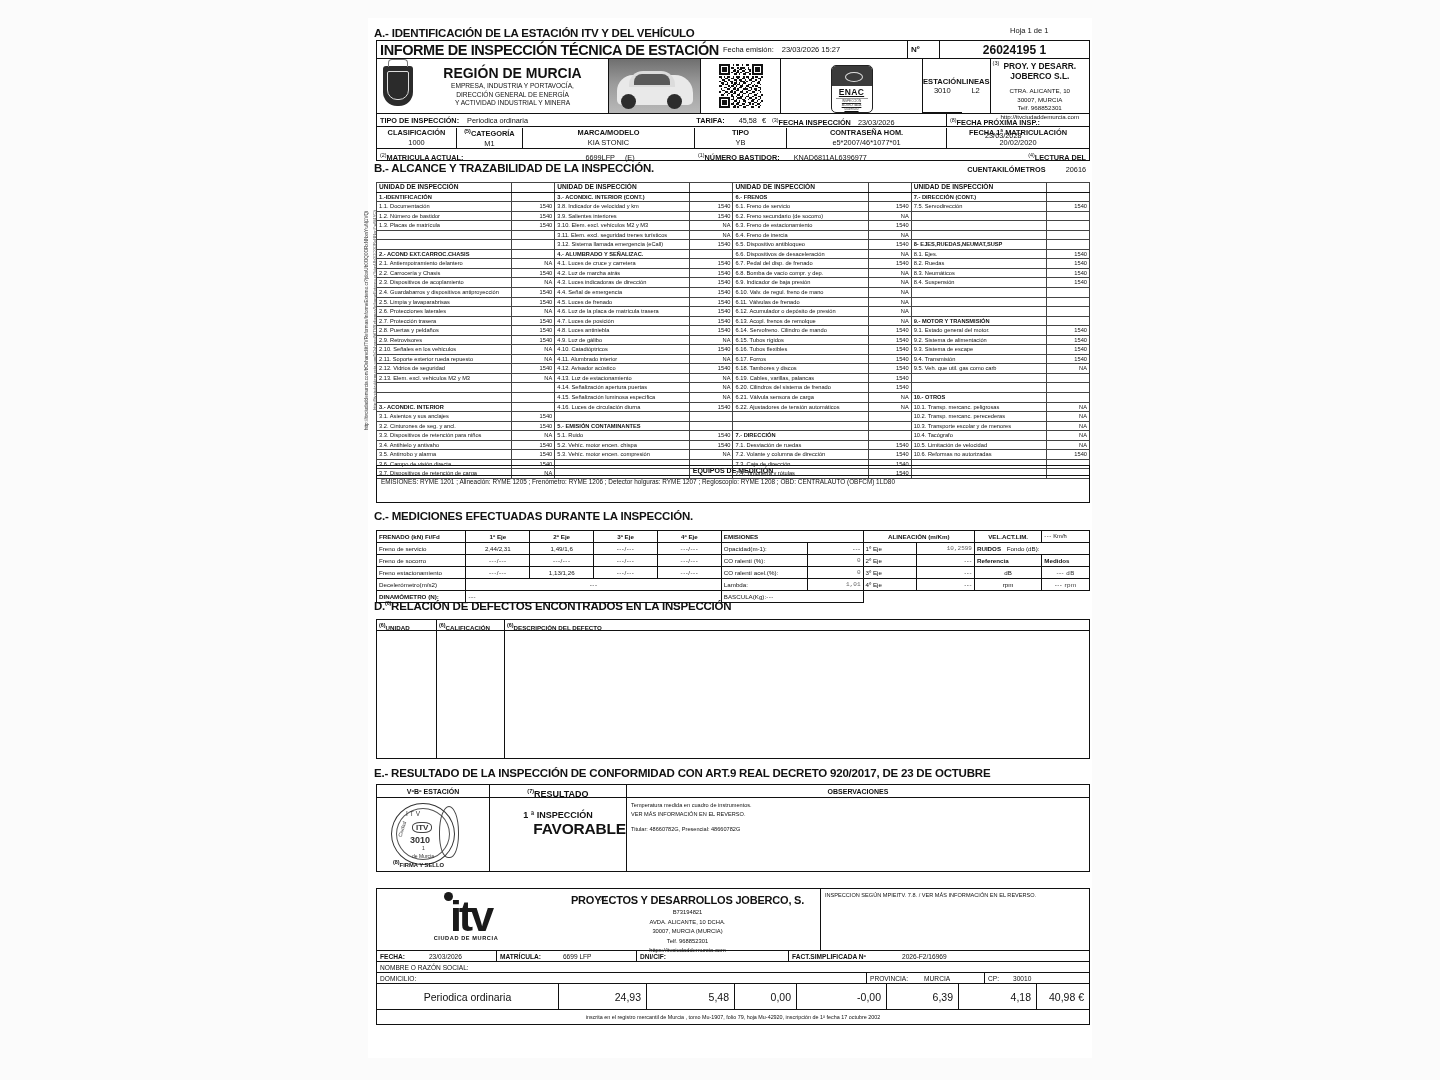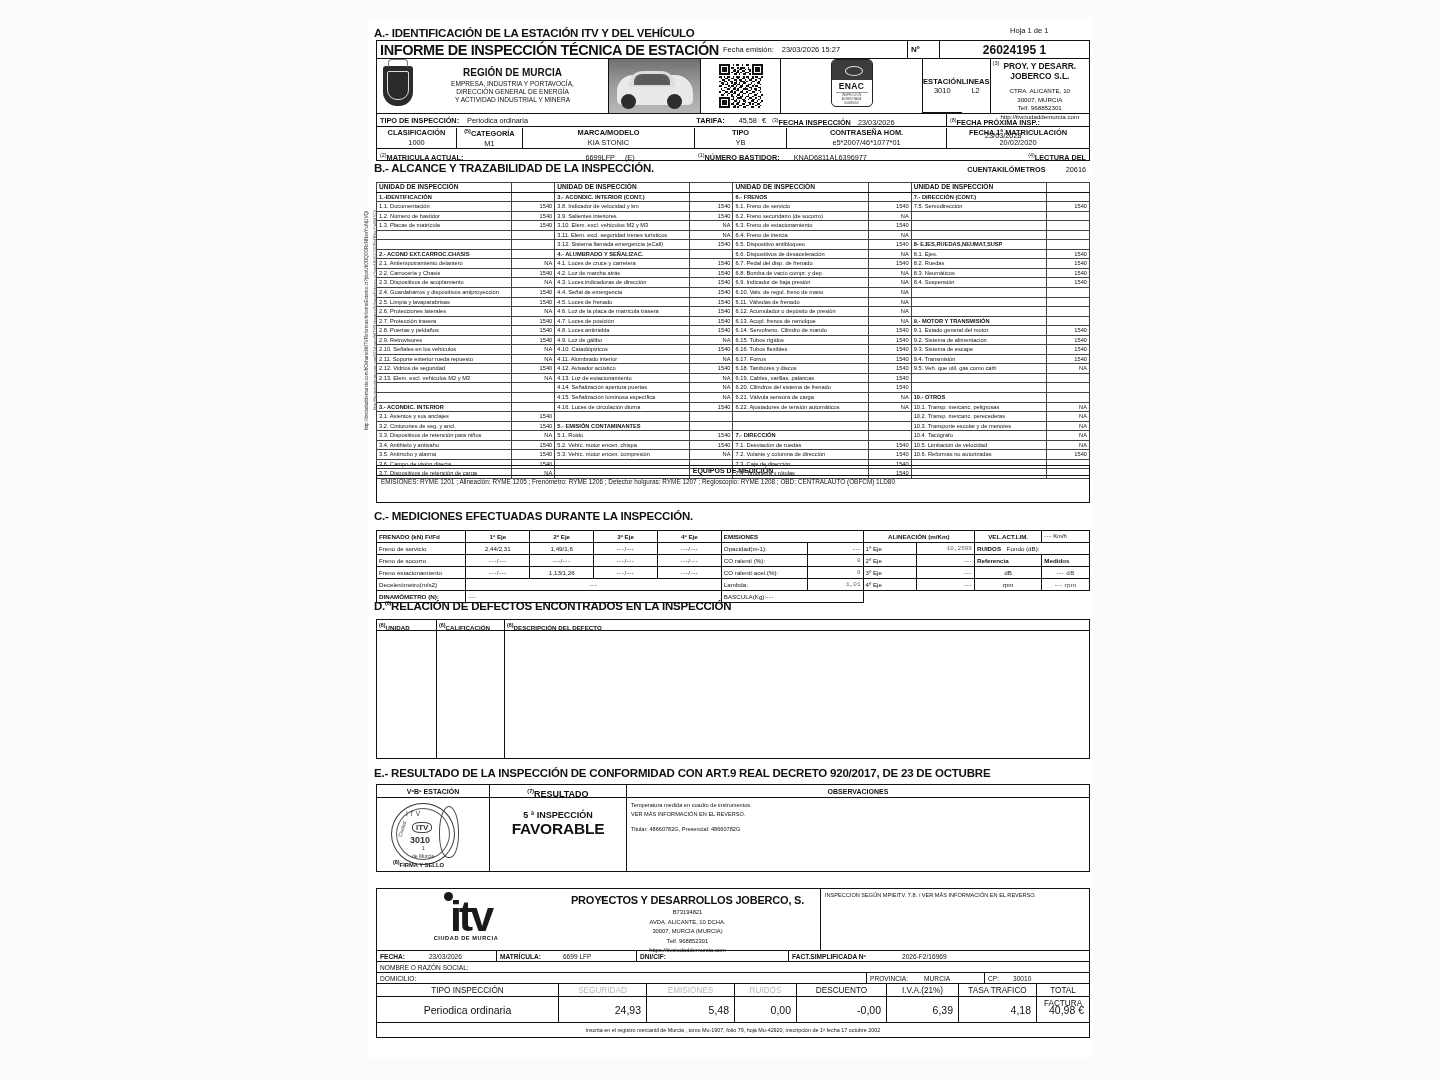--- a/index.html
+++ b/index.html
@@ -74,41 +74,41 @@
     border-radius:3px 3px 14px 14px;
     position:relative;
   }
   .shield:before{
     content:""; position:absolute; left:4px; top:5px; right:4px; bottom:6px;
     border:1px solid #ddd; border-radius:2px 2px 10px 10px;
   }
   .crown { position:absolute; left:5px; top:-7px; width:20px; height:8px;
     border:1px solid #777; border-bottom:none; border-radius:4px 4px 0 0;}
   .murcia-txt { flex:1; text-align:center; line-height:1.25; }
-  .murcia-txt .m1 { font-size:10px; font-weight:bold; }
+  .murcia-txt .m1 { font-size:14px; font-weight:bold; }
   .murcia-txt .m2 { font-size:6.6px; }
 
   .photo { flex:0 0 92px; position:relative; overflow:hidden; background:#8d8d8d; }
   .photo .sky { position:absolute; inset:0; background:linear-gradient(#6f6f6f,#9a9a9a 45%,#b9b9b9); }
   .photo .car {
     position:absolute; left:8px; bottom:8px; width:76px; height:30px;
     background:#e9e9e9; border-radius:16px 18px 5px 5px;
   }
   .photo .roof {
     position:absolute; left:20px; bottom:26px; width:46px; height:16px;
     background:#dcdcdc; border-radius:14px 14px 0 0;
   }
   .photo .wind { position:absolute; left:25px; bottom:28px; width:36px; height:11px; background:#5a5a5a; border-radius:8px 8px 0 0;}
   .photo .w1,.photo .w2 { position:absolute; bottom:4px; width:15px;height:15px;border-radius:50%;background:#2c2c2c;}
   .photo .w1 { left:12px;} .photo .w2 { left:58px;}
 
   .qrcell { flex:0 0 80px; display:flex; align-items:center; justify-content:center; }
   .qr { width:44px; height:44px; }
 
-  .enaccell { flex:0 0 142px; display:flex; align-items:flex-start; justify-content:center;}
+  .enaccell { flex:0 0 142px; display:flex; align-items:flex-end; justify-content:center;text-decoration:underline;}
   .enac {
     width:42px;height:48px;border:1.2px solid #222;border-radius:5px;
     display:flex;flex-direction:column;align-items:center;justify-content:center;
     background:#fff;
   }
   .enac .band{width:100%;height:20px;background:#3b3b3b;border-radius:4px 4px 0 0;position:relative;}
   .enac .band:after{content:"";position:absolute;left:13px;top:6px;width:16px;height:8px;border:1px solid #ddd;border-radius:50%;}
   .enac .nm{font-size:8.5px;font-weight:bold;letter-spacing:0.3px;margin-top:1px;}
   .enac .sub{font-size:3.1px;text-align:center;line-height:1.2;color:#444;border-top:1px solid #999;margin-top:1px;padding-top:1px;width:80%;}
 
@@ -185,21 +185,21 @@
   .stamp .itv1{position:absolute;left:14px;top:6px;font-size:6.5px;letter-spacing:2px;}
   .stamp .itv2{position:absolute;left:20px;top:18px;font-size:8px;font-weight:bold;border:1px solid #444;border-radius:40%;padding:0 3px;}
   .stamp .num{position:absolute;left:18px;top:31px;font-size:9px;font-weight:bold;}
   .stamp .one{position:absolute;left:30px;top:41px;font-size:5px;}
   .stamp .cm1{position:absolute;left:2px;top:22px;font-size:5px;transform:rotate(-72deg);}
   .stamp .cm2{position:absolute;left:20px;top:49px;font-size:5px;}
   .sig{position:absolute;left:62px;top:8px;width:20px;height:52px;border:1.1px solid #444;border-radius:50% 50% 45% 45%;}
   .firma{position:absolute;left:16px;top:61px;font-size:5.8px;font-weight:bold;}
   .resbox{ text-align:center; padding-top:12px;}
   .resbox .l1{font-size:9px; font-weight:bold;}
-  .resbox .l2{font-size:15.5px; font-weight:bold; letter-spacing:-0.2px;}
+  .resbox .l2{font-size:15.5px; font-weight:bold; letter-spacing:-0.2px;text-align:right;}
   .obsbox{ font-size:5.6px; padding:3px 4px; line-height:1.6;}
 
   
   .invoice{ position:absolute; left:376px; top:888px; width:714px; border:1.2px solid #111;}
   .inv-top{ display:flex; height:62px; border-bottom:1px solid #111;}
   .inv-logo{ flex:0 0 178px; display:flex; flex-direction:column; align-items:center; justify-content:center; border-right:0; }
   .itvlogo{ font-size:43px; font-weight:bold; letter-spacing:-3px; line-height:0.86; color:#1a1a1a;}
   .itvlogo .dot{ display:inline-block; width:9px;height:9px;border-radius:50%;background:#1a1a1a; position:relative; top:-30px; left:3px;}
   .ciudad{ font-size:5.6px; font-weight:bold; letter-spacing:0.6px; margin-top:1px;}
   .inv-co{ flex:1; text-align:center; position:relative; padding-top:5px; border-right:1px solid #111;}
@@ -993,21 +993,21 @@
         <div class="num">3010</div>
         <div class="one">1</div>
         <div class="cm1">Ciudad</div>
         <div class="cm2">de Murcia</div>
       </div>
       <div class="sig"></div>
       <div class="firma"><span class="sup">(8)</span><span>FIRMA Y SELLO</span></div>
     </div>
     <div style="flex:0 0 137px">
       <div class="resbox">
-        <div class="l1">5 ª INSPECCIÓN</div>
+        <div class="l1">1 ª INSPECCIÓN</div>
         <div class="l2">FAVORABLE</div>
       </div>
     </div>
     <div style="flex:1">
       <div class="obsbox">
         <div>Temperatura medida en cuadro de instrumentos.</div>
         <div>VER MÁS INFORMACIÓN EN EL REVERSO.</div>
         <div style="height:6px"></div>
         <div>Titular: 48660782G, Presencial: 48660782G</div>
       </div>
@@ -1045,30 +1045,20 @@
   <div class="inv-row2">
     <div style="flex:1;border-right:none"><span class="bb">NOMBRE O RAZÓN SOCIAL:</span><span style="margin-left:6px"></span></div>
   </div>
 
   <div class="inv-row2">
     <div style="flex:1"><span class="bb">DOMICILIO:</span><span style="margin-left:6px"></span></div>
     <div style="flex:0 0 118px"><span class="bb">PROVINCIA:</span><span style="margin-left:16px">MURCIA</span></div>
     <div style="flex:0 0 104px"><span class="bb">CP:</span><span style="margin-left:14px">30010</span></div>
   </div>
 
-  <div class="fact-head" id="fact-head">
-        <div style="flex: 0 0 182px;">TIPO INSPECCIÓN</div>
-        <div class="faint" style="flex: 0 0 88px;">SEGURIDAD</div>
-        <div class="faint" style="flex: 0 0 88px;">EMISIONES</div>
-        <div class="faint" style="flex: 0 0 62px;">RUIDOS</div>
-        <div style="flex: 0 0 90px;">DESCUENTO</div>
-        <div style="flex: 0 0 72px;">I.V.A.(21%)</div>
-        <div style="flex: 0 0 78px;">TASA TRAFICO</div>
-        <div style="flex: 1 1 0%;">TOTAL FACTURA</div>
-      </div>
   <div class="fact-body" id="fact-body">
         <div style="flex: 0 0 182px;">Periodica ordinaria</div>
         <div style="flex: 0 0 88px;">24,93</div>
         <div style="flex: 0 0 88px;">5,48</div>
         <div style="flex: 0 0 62px;">0,00</div>
         <div style="flex: 0 0 90px;">-0,00</div>
         <div style="flex: 0 0 72px;">6,39</div>
         <div style="flex: 0 0 78px;">4,18</div>
         <div style="flex: 1 1 0%;">40,98 €</div>
       </div>

